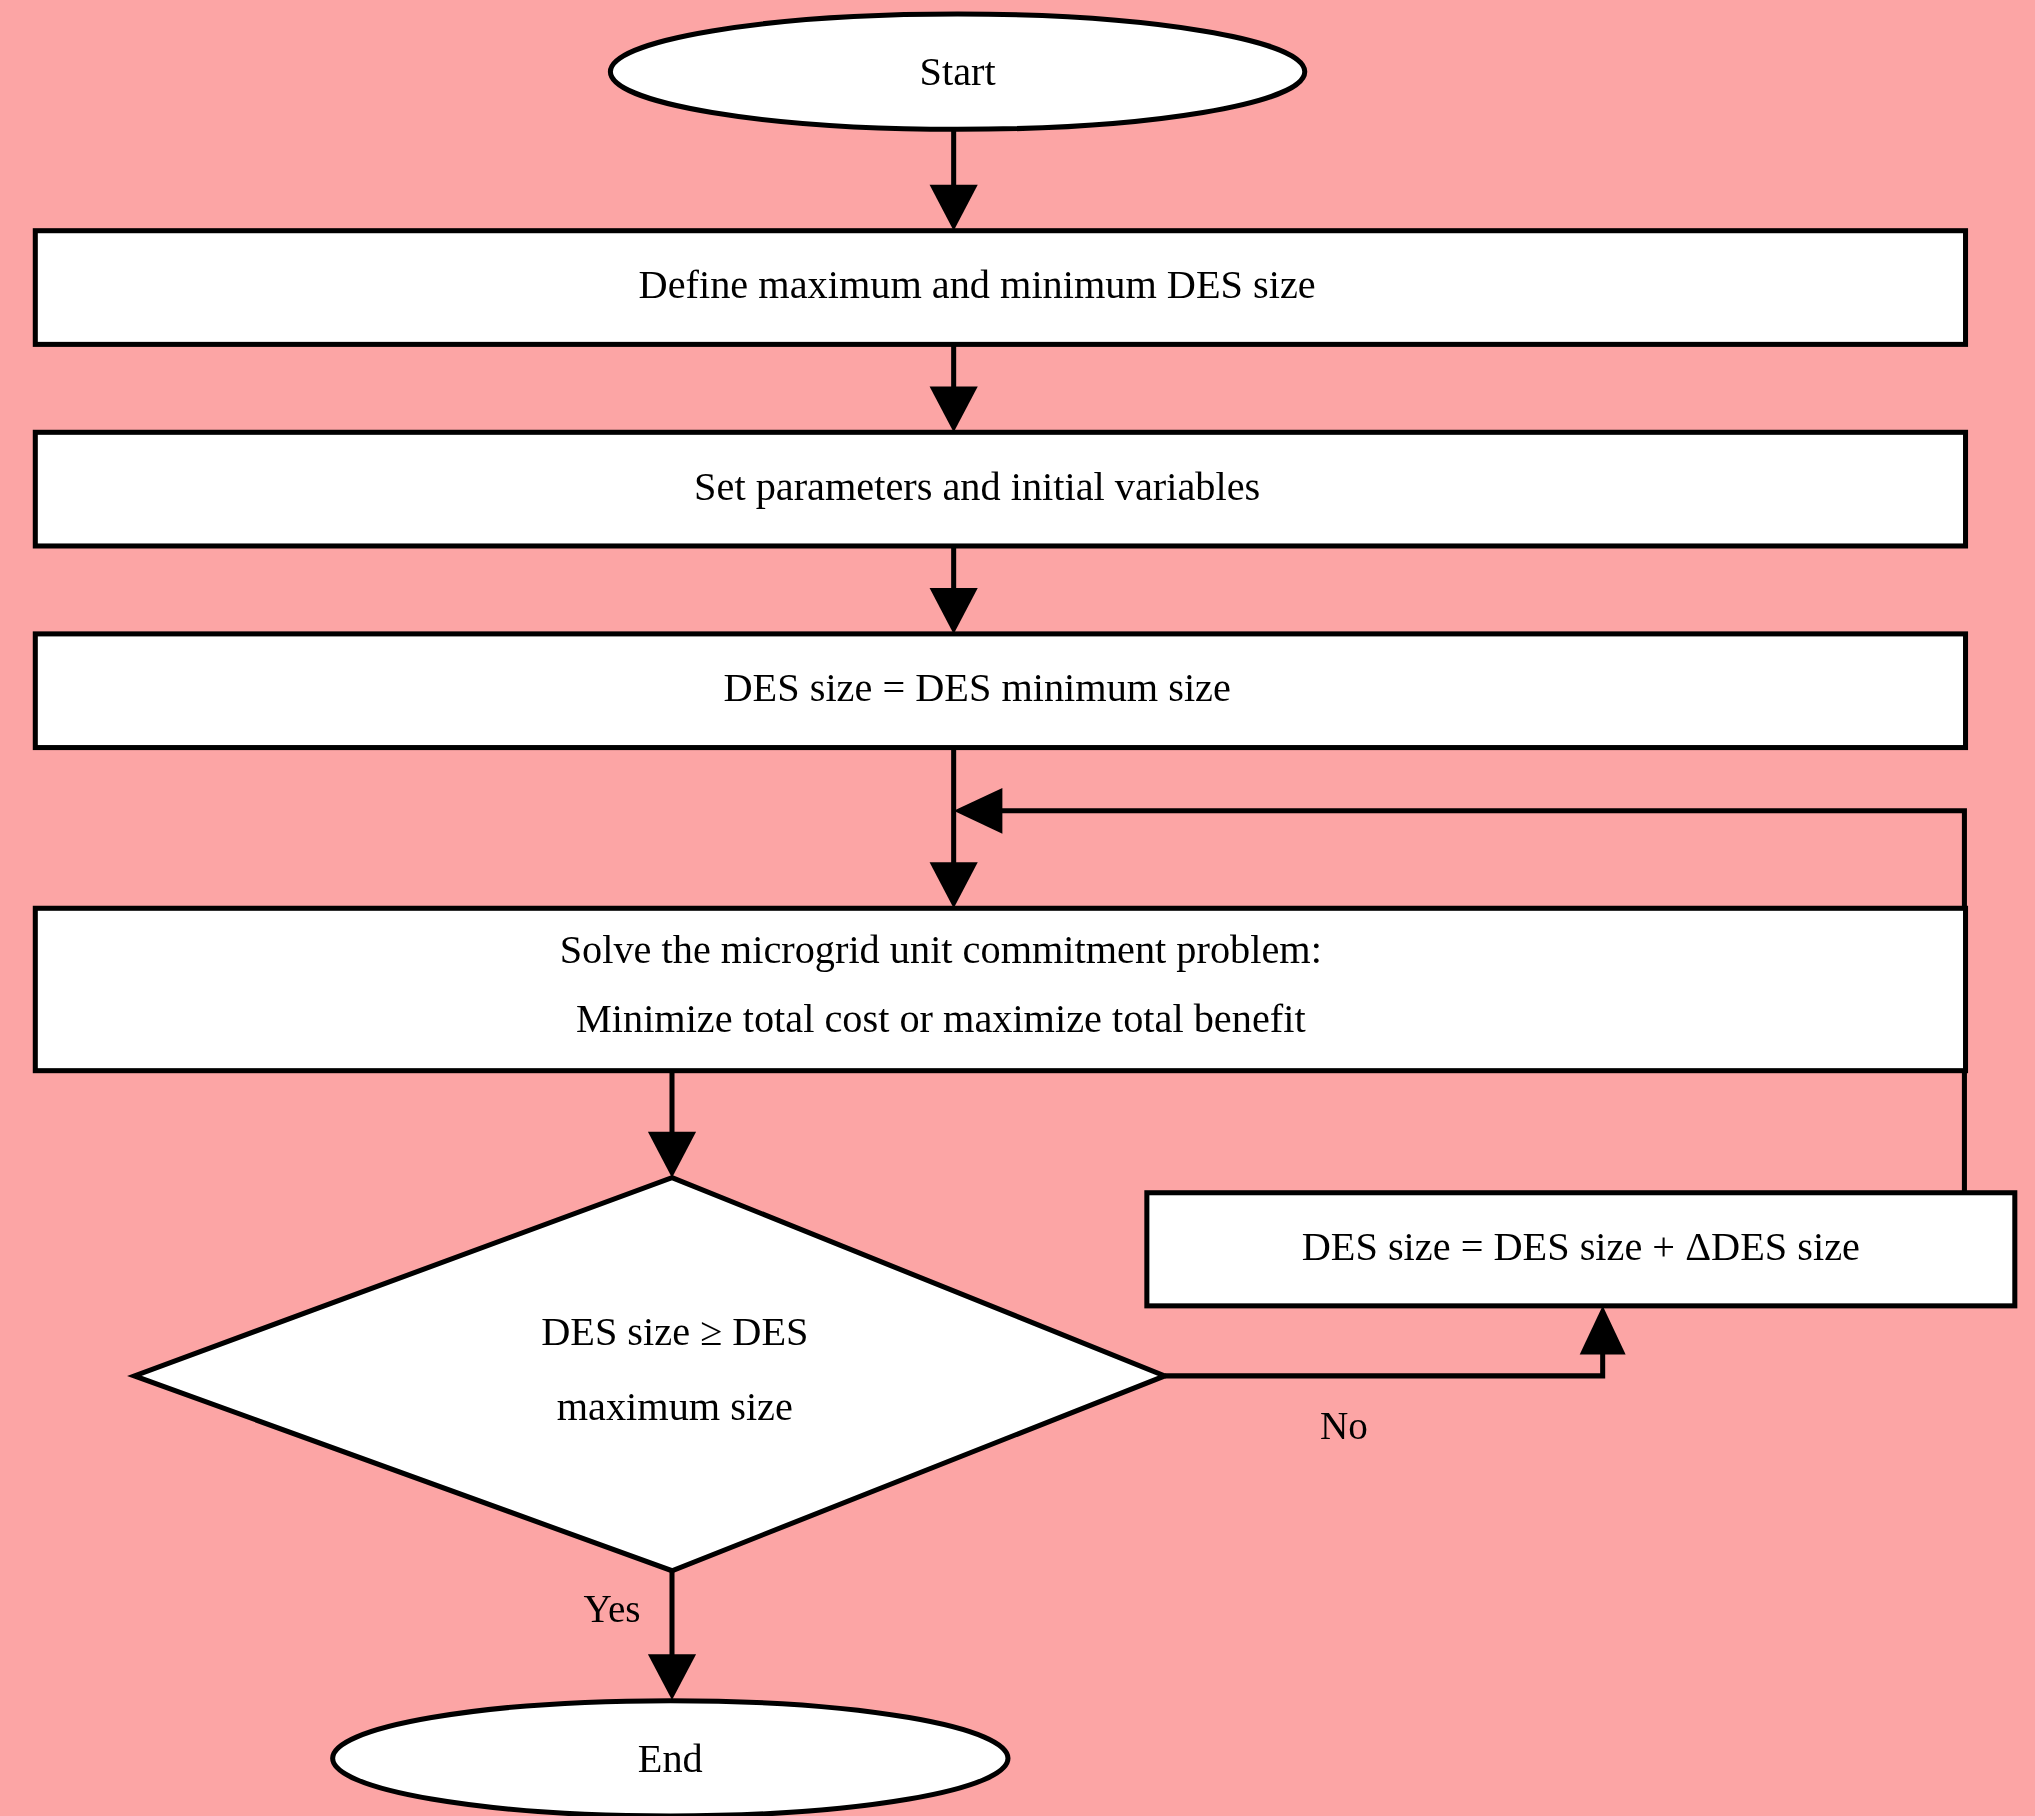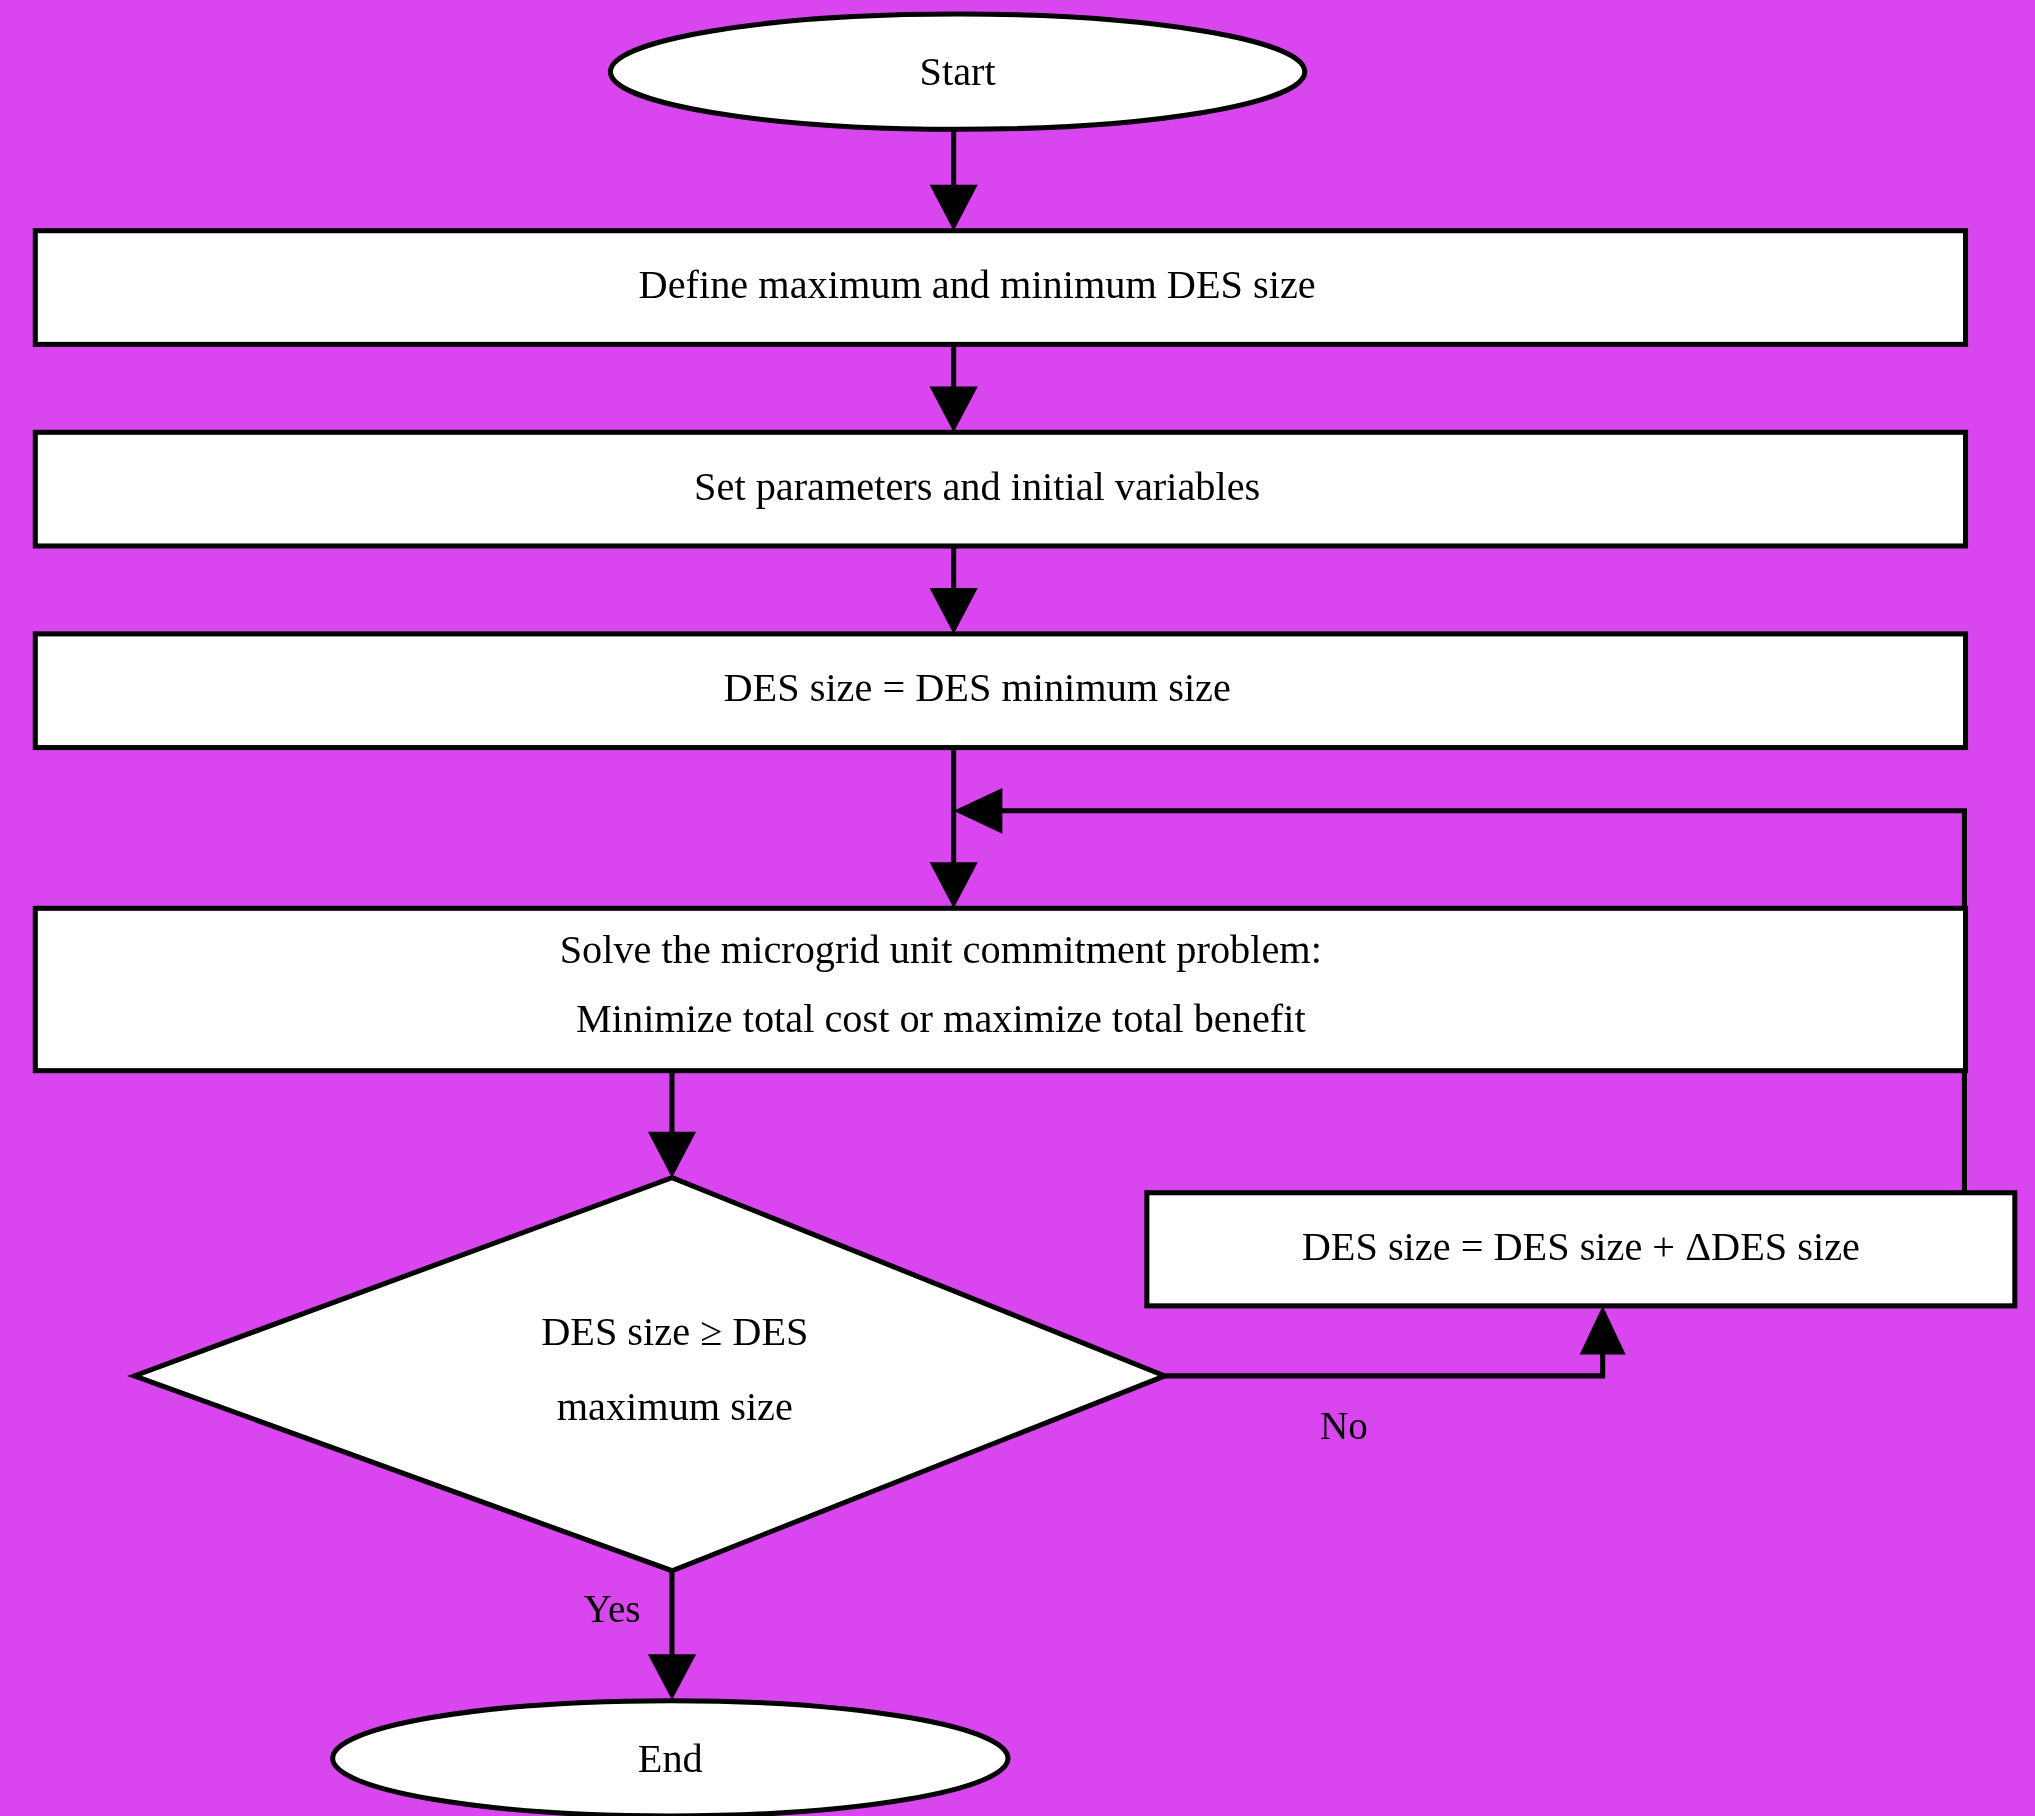--- a/index.html
+++ b/index.html
@@ -10,21 +10,21 @@
   body {
     width: 2035px;
     height: 1816px;
     font-family: "Liberation Serif", "DejaVu Serif", serif;
     overflow: hidden;
   }
   #flowchart-root {
     position: relative;
     width: 2035px;
     height: 1816px;
-    background: #d946ef;
+    background: #fca5a5;
   }
   svg.flow-canvas {
     display: block;
     width: 2035px;
     height: 1816px;
   }
   .node-shape {
     fill: #ffffff;
     stroke: #000000;
     stroke-width: 9;

